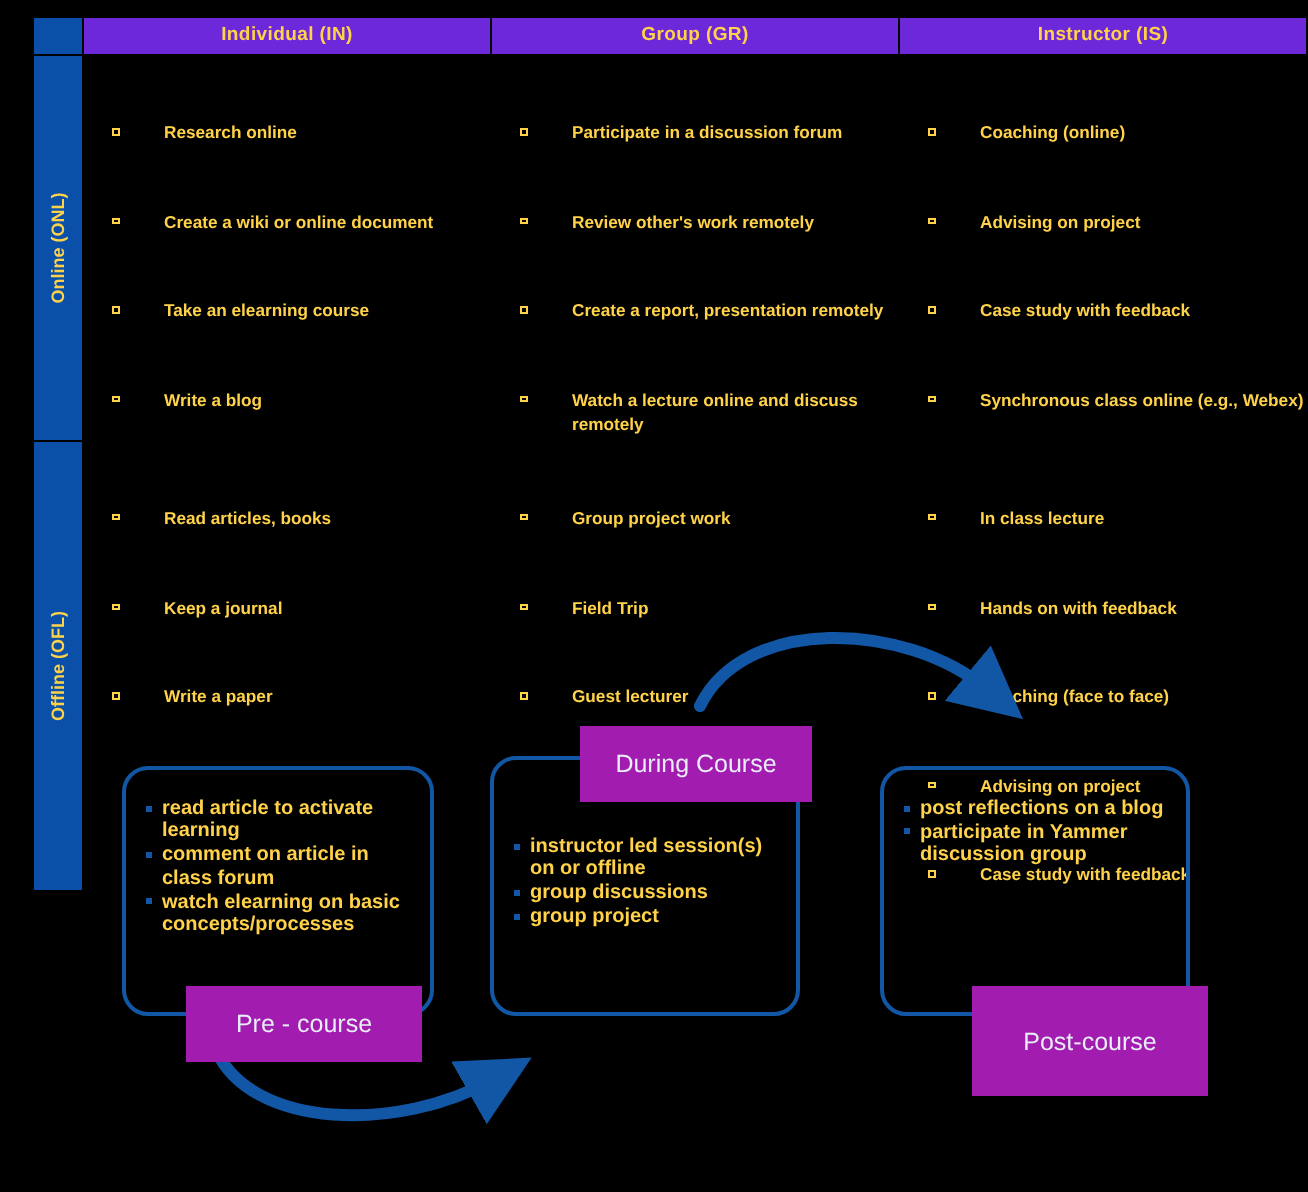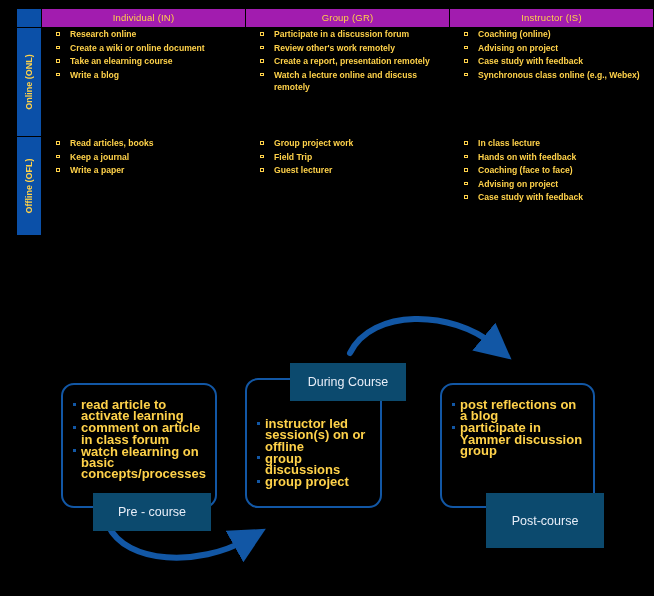--- a/index.html
+++ b/index.html
@@ -28,25 +28,25 @@
     vertical-align: top;
     padding: 0;
     border: 1px solid #000000;
   }
   .corner-cell {
     width: 24px;
     background: #0b50a8;
     border: 1px solid #000000;
   }
   .col-head {
-    background: #a21caf;
+    background: #6d28d9;
     color: #ffd24a;
     text-align: center;
     font-size: 9.5px;
-    font-weight: normal;
+    font-weight: bold;
     height: 18px;
     line-height: 18px;
     letter-spacing: .2px;
   }
   .row-head {
     background: #0b50a8;
     width: 24px;
     position: relative;
   }
   .row-head .rot {
@@ -68,22 +68,23 @@
     margin: 0;
     padding: 0;
     list-style: none;
   }
   .cell li {
     position: relative;
     color: #ffd24a;
     font-size: 8.6px;
     font-weight: bold;
     line-height: 12.6px;
-    padding-left: 28px;
+    padding-left: 40px;
     margin-bottom: 1px;
+    margin-top: 32px;
   }
   .cell li .sq {
     position: absolute;
     left: 14px;
     top: 4px;
     width: 3.5px;
     height: 3.5px;
     border: 1px solid #ffd24a;
     box-sizing: border-box;
     background: transparent;
@@ -112,37 +113,37 @@
     box-sizing: border-box;
   }
   .phase-box ul {
     margin: 0;
     padding: 0;
     list-style: none;
   }
   .phase-box li {
     position: relative;
     color: #ffd24a;
-    font-size: 13px;
+    font-size: 10px;
     font-weight: bold;
     line-height: 11.4px;
     padding-left: 9px;
     margin-bottom: 0.5px;
   }
   .phase-box li .dot {
     position: absolute;
     left: 1px;
     top: 3.5px;
     width: 3px;
     height: 3px;
     background: #1257a5;
   }
   .phase-label {
     position: absolute;
-    background: #0c4a6e;
+    background: #a21caf;
     color: #e8eef8;
     font-size: 12.5px;
     text-align: center;
     display: flex;
     align-items: center;
     justify-content: center;
     box-sizing: border-box;
   }
 </style>
 </head>
@@ -232,21 +233,21 @@
 
   <div class="phase-box" style="left:61px; top:93px; width:156px; height:125px; padding:14px 8px 8px 9px;">
     <ul>
         <li><span class="dot"></span><span>read article to activate learning</span></li>
         <li><span class="dot"></span><span>comment on article in class forum</span></li>
         <li><span class="dot"></span><span>watch elearning  on basic concepts/processes</span></li>
       </ul>
   </div>
   <div class="phase-label" style="left:93px; top:203px; width:118px; height:38px;">Pre - course</div>
 
-  <div class="phase-box" style="left:245px; top:88px; width:137px; height:130px; padding:38px 8px 8px 9px;">
+  <div class="phase-box" style="left:245px; top:88px; width:155px; height:130px; padding:38px 8px 8px 9px;">
     <ul>
         <li><span class="dot"></span><span>instructor led session(s) on or offline</span></li>
         <li><span class="dot"></span></li>
         <li><span class="dot"></span><span>group discussions</span></li>
         <li><span class="dot"></span><span>group project</span></li>
       </ul>
   </div>
   <div class="phase-label" style="left:290px; top:73px; width:116px; height:38px;">During Course</div>
 
   <div class="phase-box" style="left:440px; top:93px; width:155px; height:125px; padding:14px 8px 8px 9px;">

